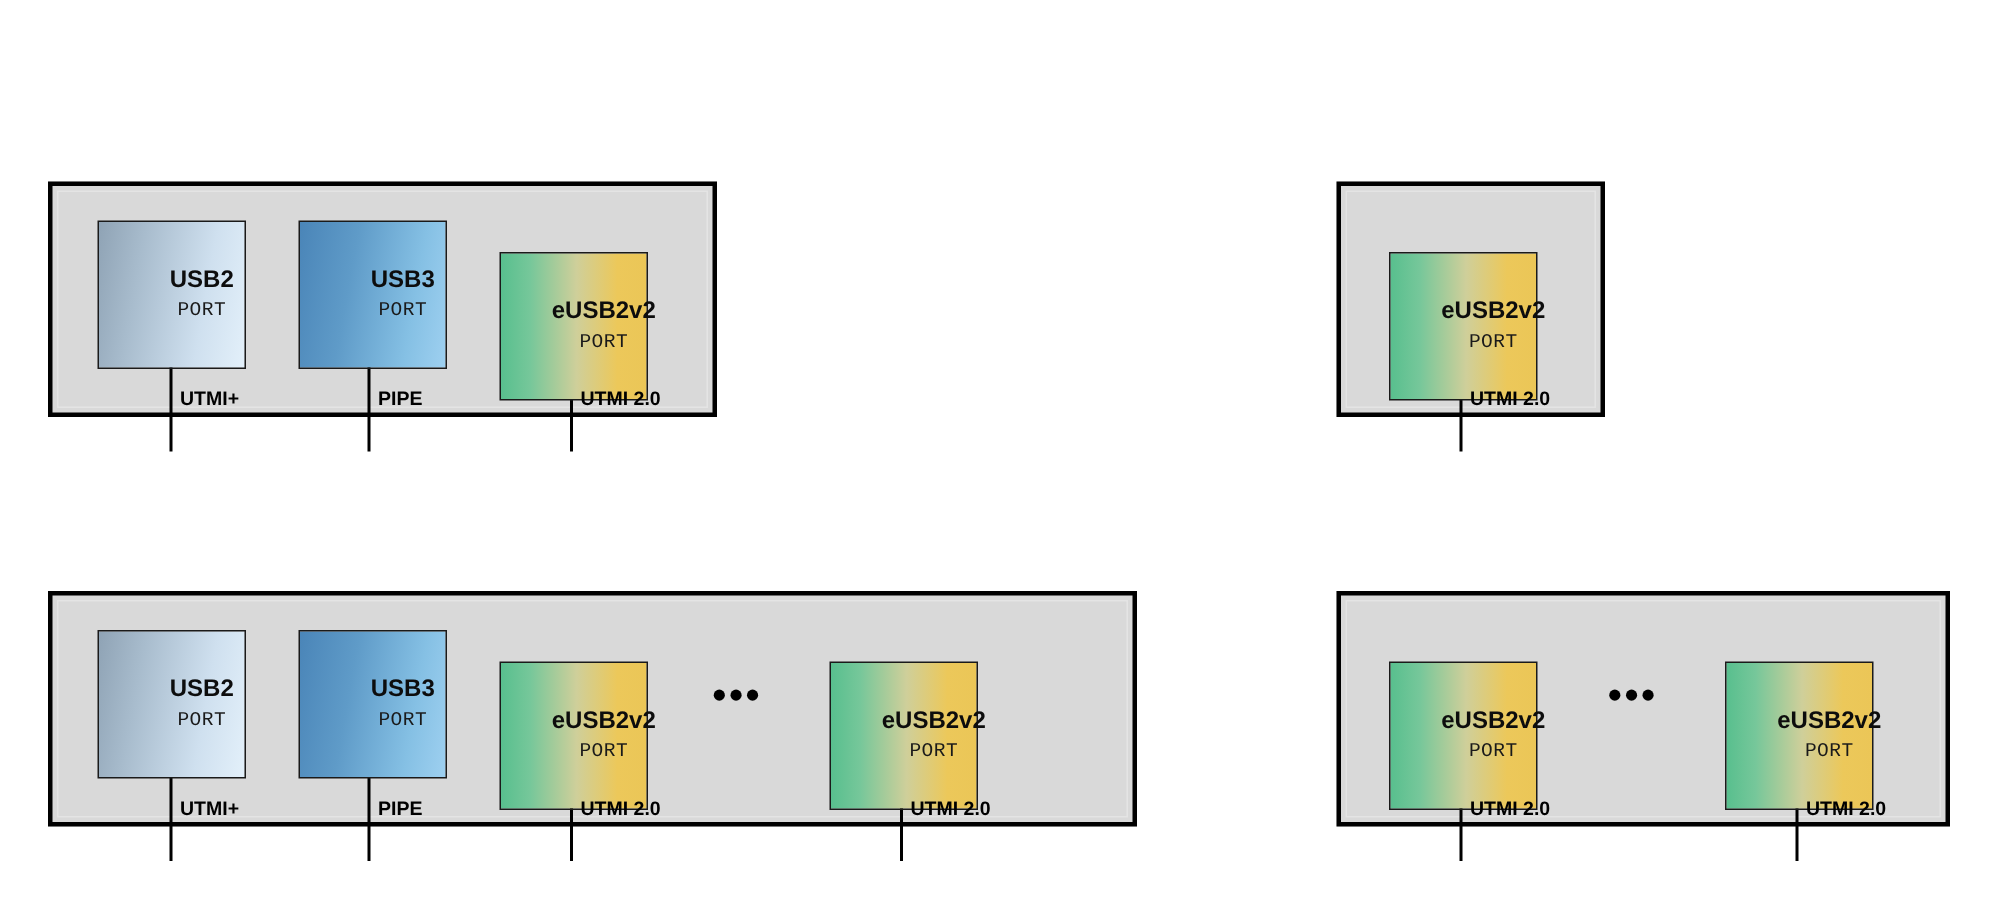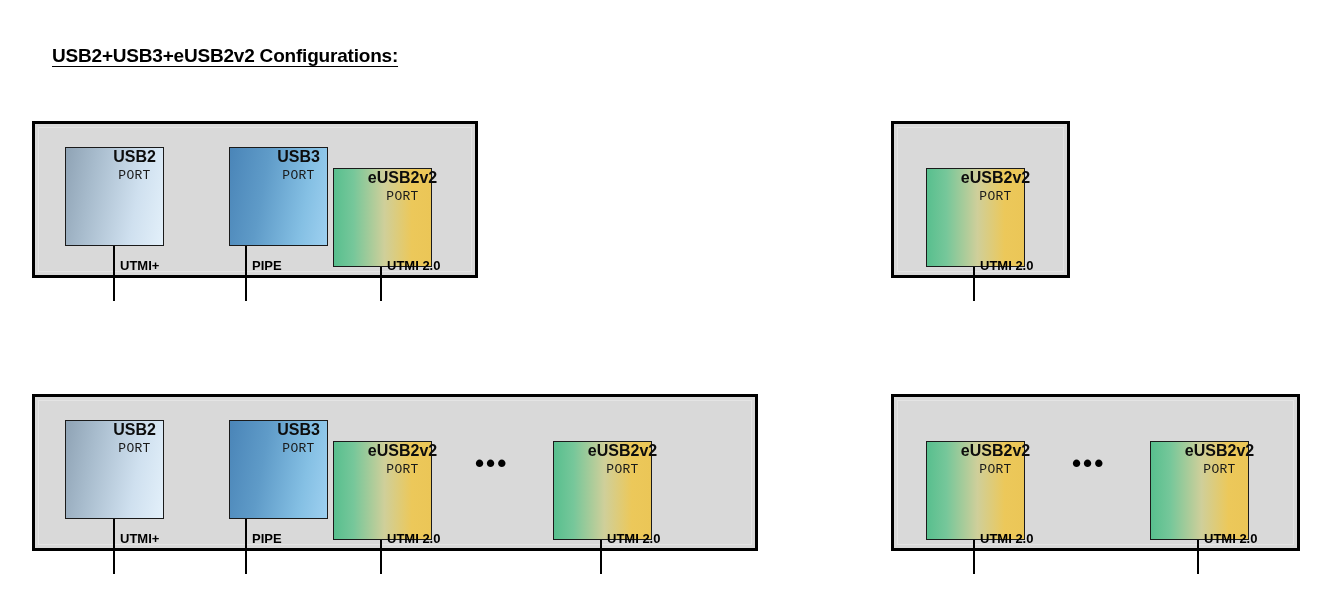--- a/index.html
+++ b/index.html
@@ -56,21 +56,21 @@
   #container-br { left: 891px; top: 394px; width: 409px; height: 157px; }
 
   
   .port {
     position: absolute;
     border: 1.6px solid #1a1a1a;
     box-sizing: border-box;
     display: flex;
     flex-direction: column;
     align-items: center;
-    justify-content: flex-start;
+    justify-content: center;
     z-index: 3;
     padding-left: 40px;
   }
   .port-name {
     font-size: 16px;
     font-weight: bold;
     color: #0d0d0d;
     line-height: 1.15;
     white-space: nowrap;
   }
@@ -82,21 +82,20 @@
     margin-top: 2px;
     letter-spacing: 0.3px;
     font-family: Liberation Mono, monospace;
   }
 
   .grad-usb2 {
     background: linear-gradient(100deg, #8fa3b5 0%, #a8bccd 28%, #cfe0ef 70%, #e3f0fa 100%);
   }
   .grad-usb3 {
     background: linear-gradient(100deg, #4a85b8 0%, #5f9bc8 35%, #85c0e4 75%, #9ed0f0 100%);
-    margin-left: 30px;
   }
   .grad-eusb {
     background: linear-gradient(90deg, #58bf8e 0%, #76c79a 20%, #cfcf9a 52%, #ecc85a 80%, #ebc657 100%);
     margin-top: 21px;
   }
 
   
   .iface-label {
     position: absolute;
     font-size: 13px;
@@ -124,21 +123,20 @@
     line-height: 1;
     z-index: 4;
     white-space: nowrap;
   }
 </style>
 </head>
 <body>
 
 <div class="stage">
 
-  <div class="section-title" id="title-left">USB2+USB3+eUSB2v2 Configurations:</div>
 
 
   <div class="device-box" id="container-tl"></div>
 
   <div class="port grad-usb2" style="left:65px; top:147px; width:99px; height:99px;">
     <div class="port-name">USB2</div>
     <div class="port-sub">PORT</div>
   </div>
   <div class="connector" style="left:113px; top:243px; height:58px;"></div>
   <div class="iface-label" style="left:120px; top:258px;">UTMI+</div>

